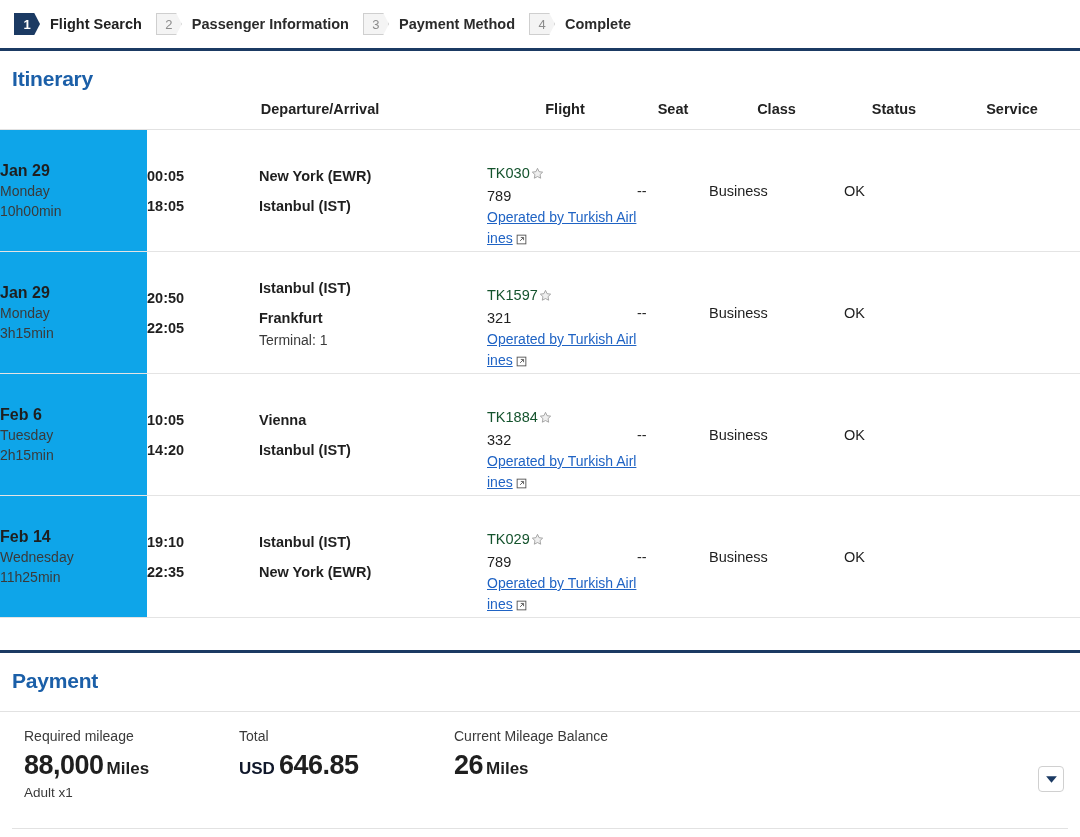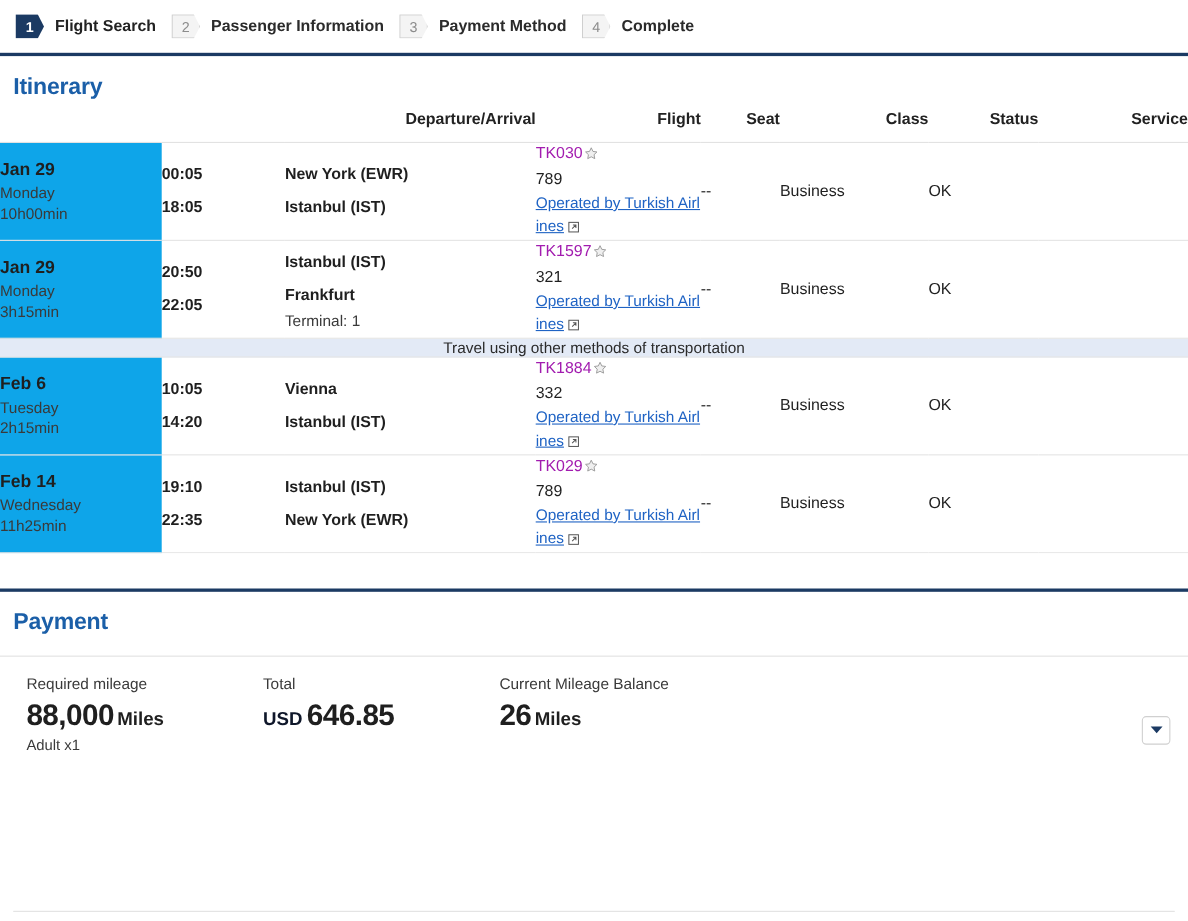--- a/index.html
+++ b/index.html
@@ -88,21 +88,21 @@
   .itin col.c-flight  { width: 150px; }
   .itin col.c-seat    { width: 72px; }
   .itin col.c-class   { width: 135px; }
   .itin col.c-status  { width: 100px; }
   .itin col.c-service { width: 136px; }
 
   .itin thead th {
     font-size: 14.5px;
     font-weight: bold;
     color: #222222;
-    text-align: right;
+    text-align: center;
     padding: 0 0 12px 0;
     border-bottom: 1px solid #e2e2e2;
     vertical-align: bottom;
   }
   .itin thead th.h-date { }
   .itin thead th.h-time { padding-left: 6px; }
   .itin thead th.h-flight { padding-left: 6px; }
 
   .itin tbody td {
     vertical-align: middle;
@@ -152,22 +152,23 @@
   }
   .cell-flight {
     padding-left: 6px;
     line-height: 21px;
     padding-top: 10px;
     padding-bottom: 10px;
     vertical-align: top;
   }
   .flight-no {
     font-size: 14.5px;
-    color: #a21caf;
+    color: #14532d;
     white-space: nowrap;
+    margin-top: 33px;
   }
   .star-icon {
     display: inline-block;
     vertical-align: -2px;
     margin-left: 1px;
   }
   .flight-eq {
     font-size: 14.5px;
     color: #1f1f1f;
   }
@@ -379,23 +380,20 @@
                 <rect x="2.5" y="2.5" width="19" height="19" fill="none" stroke="#555" stroke-width="2"></rect>
                 <path d="M9 15L16 8M10.5 7.5H16.5V13.5" fill="none" stroke="#555" stroke-width="2"></path>
               </svg></span></a>
       </td>
       <td class="cell-seat">--</td>
       <td class="cell-class">Business</td>
       <td class="cell-status">OK</td>
       <td class="cell-service"></td>
     </tr>
 
-    <tr class="banner-row">
-      <td colspan="8">Travel using other methods of transportation</td>
-    </tr>
 
     <tr>
       <td class="cell-date">
         <div class="date-main">Feb 6</div>
         <div class="date-sub">Tuesday</div>
         <div class="date-sub">2h15min</div>
       </td>
       <td class="cell-time">
         <div class="time-line">10:05</div>
         <div class="time-line sp">14:20</div>

